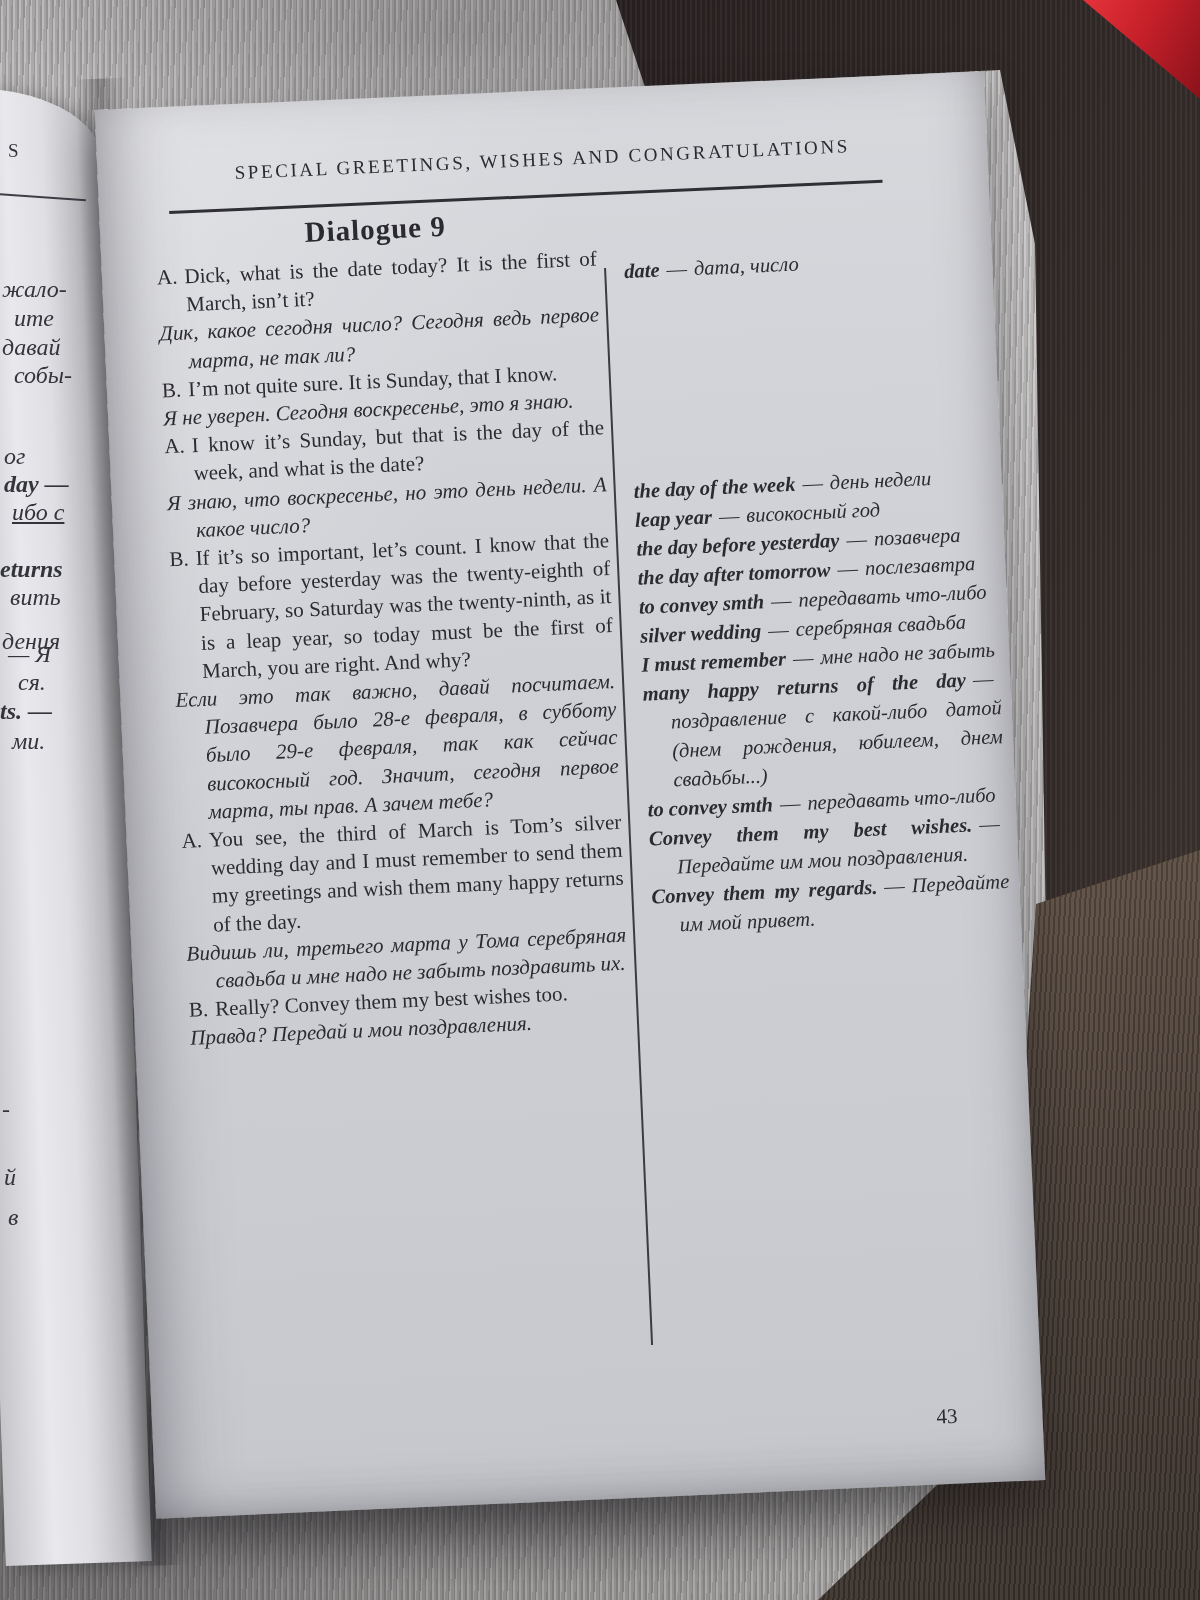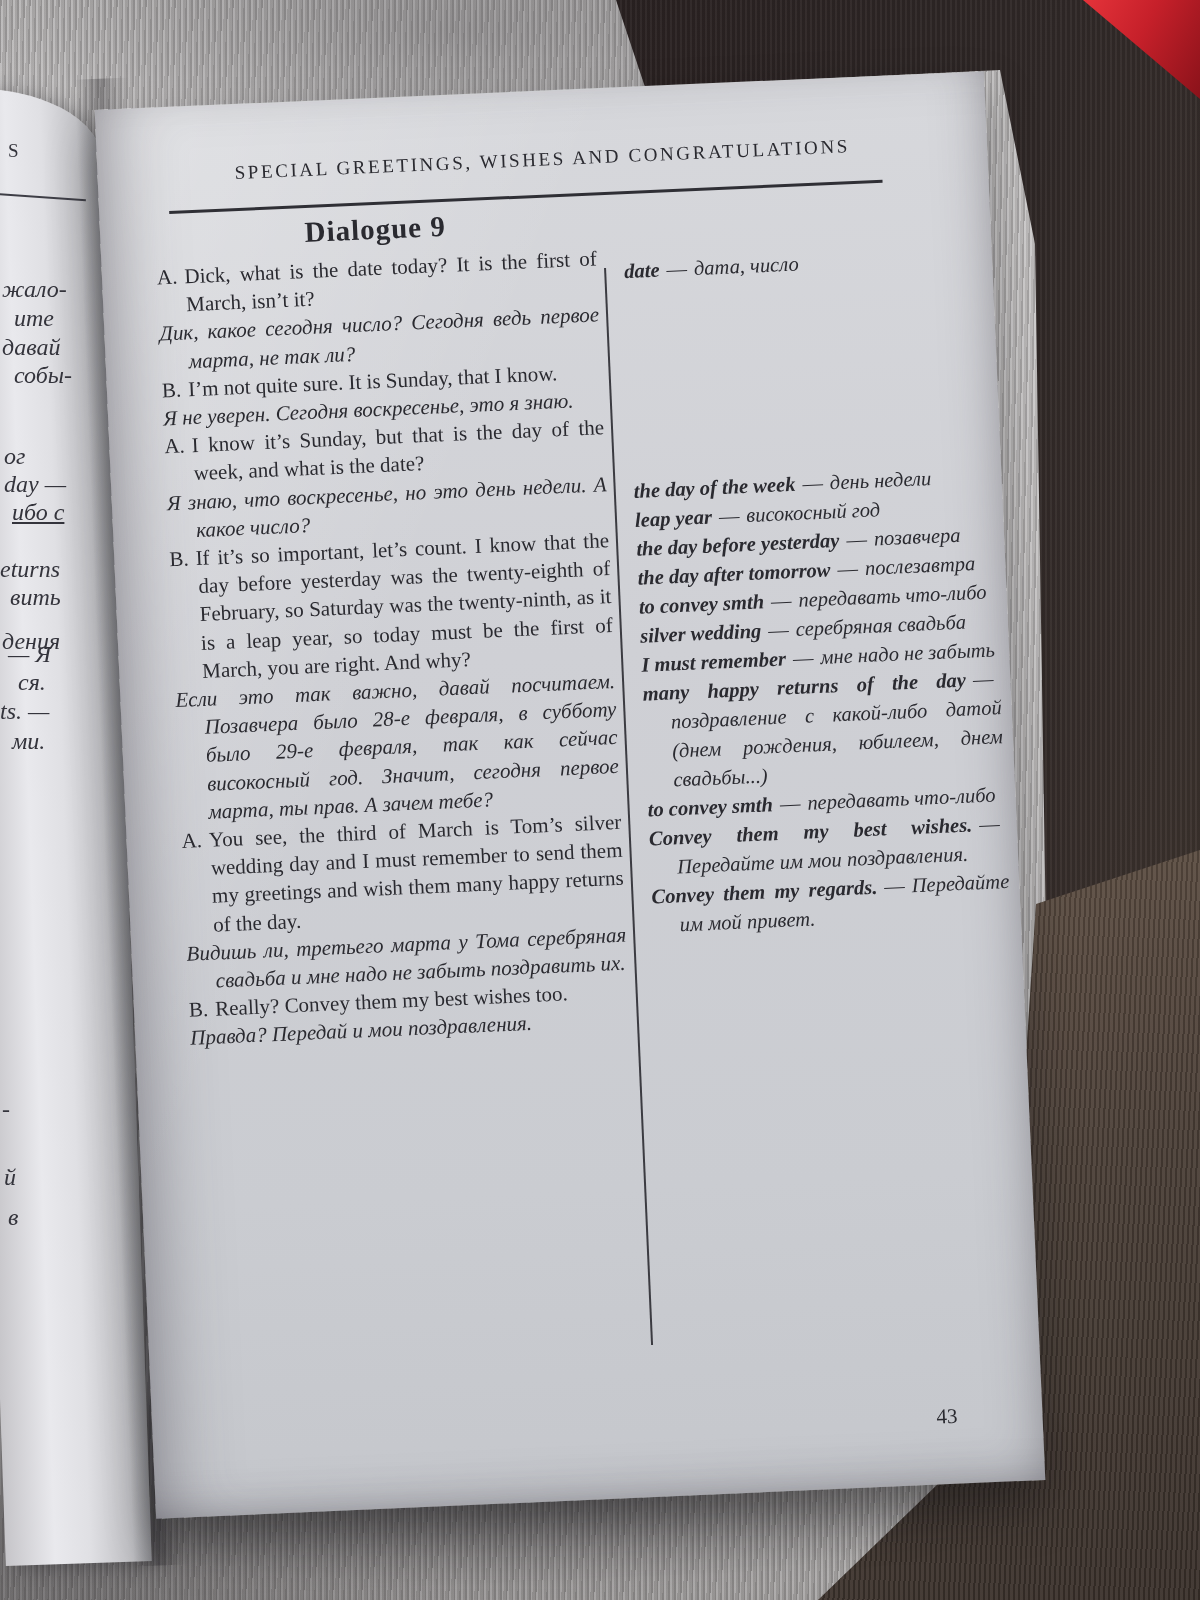--- a/index.html
+++ b/index.html
@@ -48,21 +48,21 @@
     transform:rotate(-2deg);border-top-right-radius:135px 78px;
     background:linear-gradient(90deg,#c6c5c9 0%,#e9e9ed 34%,#e0e0e4 58%,#c2c2c6 84%,#a4a5a9 100%);
     box-shadow:10px 4px 20px rgba(38,36,42,.38);}
   .spine-shadow{position:absolute;left:104px;top:78px;width:56px;height:1488px;
     transform:rotate(-2.3deg);
     background:linear-gradient(90deg, rgba(28,26,30,0) 0%, rgba(28,26,30,.30) 46%, rgba(28,26,30,.10) 72%, rgba(28,26,30,0) 100%);}
 
   
   .left-strip{position:absolute;left:0;top:0;width:130px;height:1600px;color:#34343c;}
   .frag{position:absolute;white-space:nowrap;font-style:italic;font-size:24px;}
-  .frag.bold{font-weight:normal;}
+  .frag.bold{font-weight:bold;}
   .frag.upright{font-style:normal;}
   .lp-rule{position:absolute;left:-6px;top:196px;width:92px;height:2px;background:#3e3e46;transform:rotate(4deg);}
   .lf0{left:8px;top:140px;font-size:19px;letter-spacing:2px;}
   .lf1{left:2px;top:276px;}  .lf2{left:14px;top:305px;} .lf3{left:2px;top:334px;}
   .lf4{left:8px;top:362px;margin-left:6px;}  .lf5{left:4px;top:443px;font-style:italic;}  .lf6{left:4px;top:471px;}
   .lf7{left:12px;top:499px;text-decoration:underline;} .lf8{left:0px;top:556px;}  .lf9{left:10px;top:584px;}
   .lf10{left:2px;top:628px;} .lf11{left:8px;top:641px;} .lf12{left:18px;top:669px;text-align:right;}
   .lf13{left:0px;top:698px;} .lf14{left:12px;top:728px;text-align:right;}
   .lf15{left:2px;top:1096px;} .lf16{left:4px;top:1164px;} .lf17{left:8px;top:1204px;}
 

